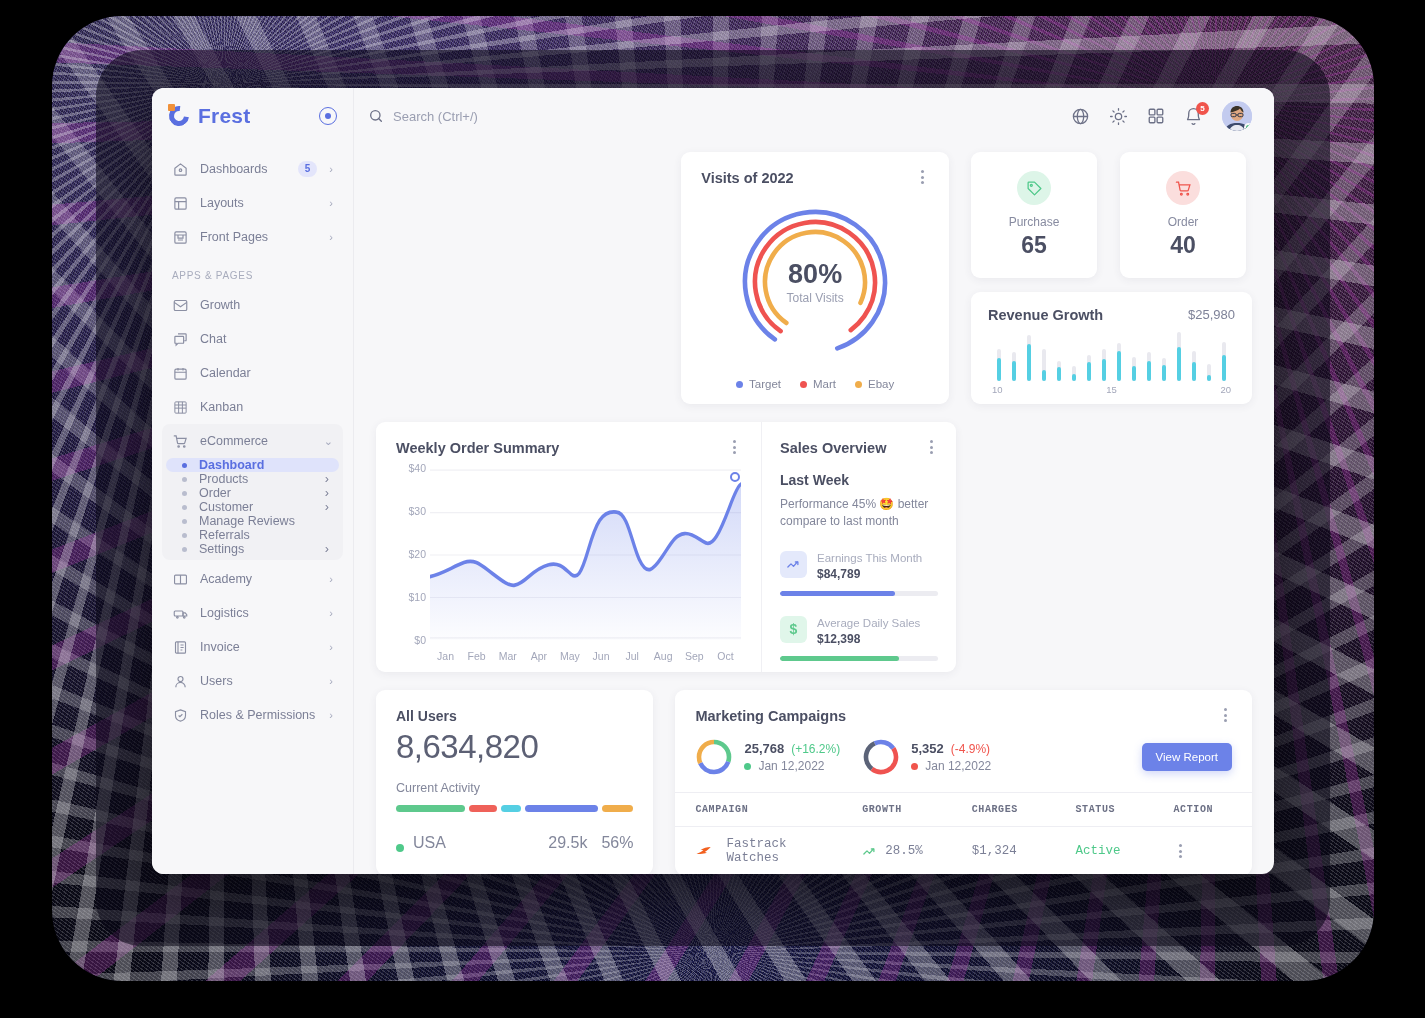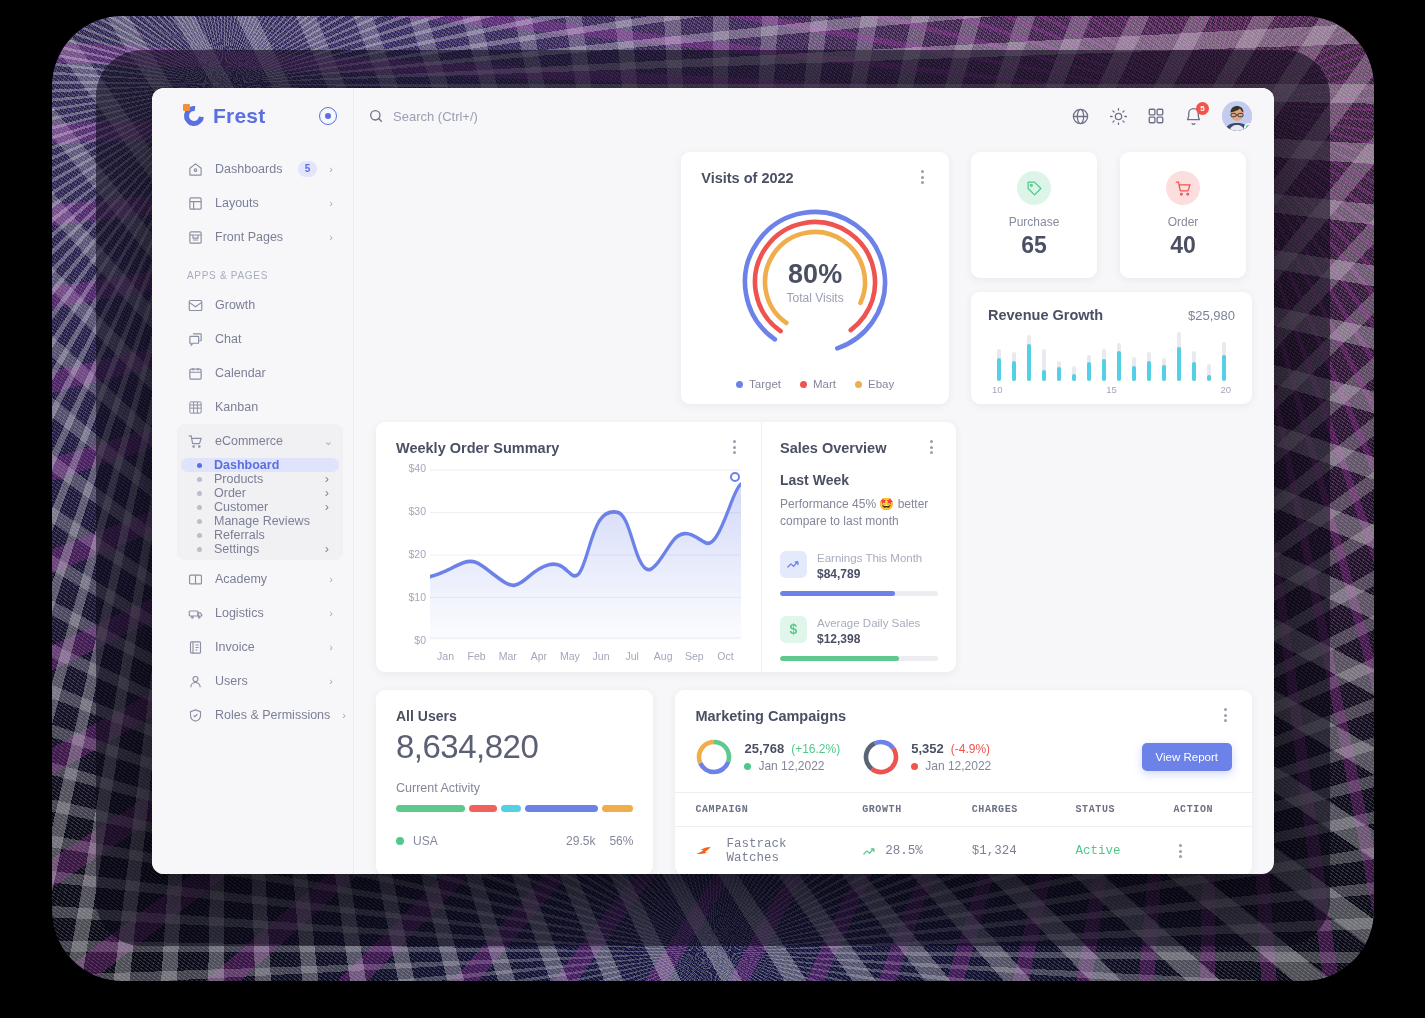--- a/index.html
+++ b/index.html
@@ -43,21 +43,21 @@
   
   #app {
     position: absolute; left: 152px; top: 88px; width: 1122px; height: 786px;
     background: #f7f7f9; border-radius: 12px; overflow: hidden;
     box-shadow: 0 24px 60px rgba(0,0,0,.45);
     display: flex;
   }
 
   
   .sidebar { width: 202px; height: 100%; background: #f7f7f9; border-right: 1px solid #ebebef;
-             display: flex; flex-direction: column; flex: none; padding-left: 15px; }
+             display: flex; flex-direction: column; flex: none; }
   .brand { display: flex; align-items: center; height: 56px; padding: 0 16px; gap: 8px; }
   .logo-mark { position: relative; width: 22px; height: 22px; flex: none; }
   .logo-mark .ring { position: absolute; inset: 1px 1px 1px 1px; border: 5px solid #5a6fe0;
         border-radius: 50%; border-right-color: transparent; transform: rotate(-38deg); }
   .logo-mark .sq { position: absolute; left: 0px; top: -1px; width: 7px; height: 7px; background: #f0913a; border-radius: 1px; }
   .brand-name { font-size: 21px; font-weight: 700; color: #5a6fe0; letter-spacing: .2px; }
   .brand-toggle { margin-left: auto; width: 18px; height: 18px; border: 1.6px solid #5a6fe0;
         border-radius: 50%; display: flex; align-items: center; justify-content: center; cursor: pointer; }
   .brand-toggle i { width: 6px; height: 6px; background: #5a6fe0; border-radius: 50%; display: block; }
 
@@ -118,21 +118,21 @@
   
   .stat { width: 126px; height: 126px; display: flex; flex-direction: column;
           align-items: center; justify-content: center; gap: 3px; }
   .stat-ico { width: 34px; height: 34px; border-radius: 50%; display: flex;
               align-items: center; justify-content: center; margin-bottom: 7px; }
   .stat-label { font-size: 12px; color: #878ba0; }
   .stat-value { font-size: 23px; font-weight: 700; color: #4b4f63; }
 
   
   .revenue { width: 281px; height: 112px; padding: 15px 17px 9px; display: flex; flex-direction: column; }
-  .rev-head { display: flex; align-items: center; justify-content: space-between; }
+  .rev-head { display: flex; justify-content: space-between; }
   .rev-amount { font-size: 13px; color: #7e8298; }
   .rev-bars { flex: 1; display: flex; align-items: flex-end; gap: 0; padding: 6px 3px 0; }
   .rbar { flex: 1; display: flex; justify-content: center; align-items: flex-end; height: 100%; position: relative; }
   .rbar .track { width: 4px; background: #e9e9ef; border-radius: 2px; position: absolute; bottom: 0; }
   .rbar .fill { width: 4px; background: #55cfe3; border-radius: 2px; position: absolute; }
   .rev-axis { display: flex; justify-content: space-between; font-size: 9.5px; color: #a3a7ba; padding: 3px 4px 0; }
 
   
   .weekly { width: 385px; height: 250px; padding: 18px 20px 10px; display: flex; flex-direction: column; }
   .weekly-head { display: flex; align-items: flex-start; justify-content: space-between; }
@@ -157,21 +157,21 @@
   .pbar { height: 5px; background: #ececf1; border-radius: 3px; margin-top: 10px; overflow: hidden; }
   .pbar i { display: block; height: 100%; border-radius: 3px; }
 
   
   .allusers { width: 278px; height: 185px; padding: 18px 20px; display: flex; flex-direction: column; }
   .au-title { font-size: 14px; font-weight: 700; color: #4b4f63; }
   .au-value { font-size: 33px; font-weight: 400; color: #5c6074; letter-spacing: -.5px; margin-top: 4px; }
   .au-act { font-size: 12.5px; color: #83879b; margin-top: 15px; }
   .seg-bar { display: flex; gap: 4px; margin-top: 10px; }
   .seg { height: 7px; border-radius: 4px; }
-  .au-legend { display: flex; align-items: center; margin-top: 22px; font-size: 12px; color: #83879b; }
+  .au-legend { display: flex; align-items: flex-end; margin-top: 22px; font-size: 16px; color: #83879b; }
   .au-legend .dot { width: 8px; height: 8px; border-radius: 50%; background: #4fc98a; margin-right: 9px; }
   .au-legend .name { flex: 1; }
   .au-legend .k { margin-right: 14px; }
 
   
   .camp { width: 578px; height: 185px; display: flex; flex-direction: column; }
   .camp-head { display: flex; align-items: flex-start; justify-content: space-between; padding: 18px 20px 0; }
   .camp-stats { display: flex; align-items: center; gap: 22px; padding: 14px 20px 16px; }
   .camp-stat { display: flex; align-items: center; gap: 11px; }
   .cs-text .line1 { display: flex; align-items: baseline; gap: 7px; }

